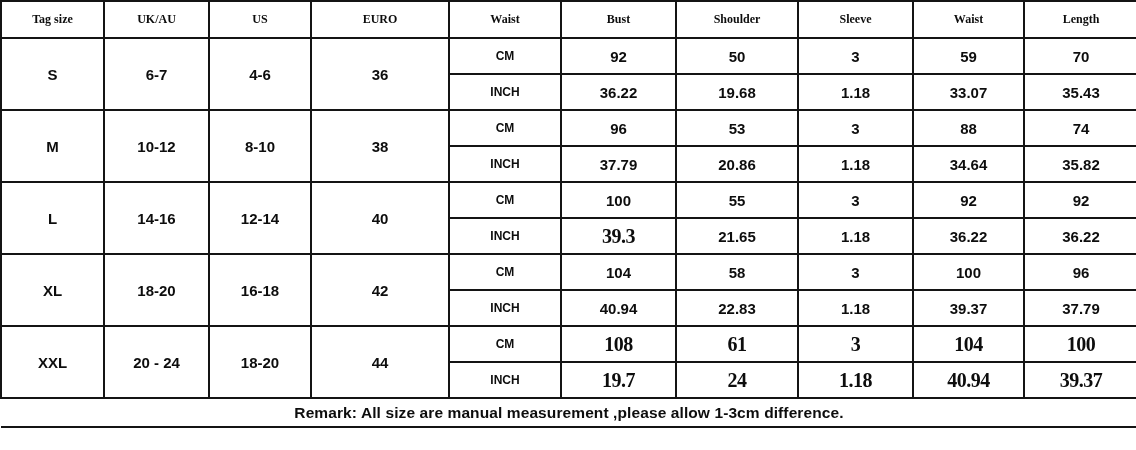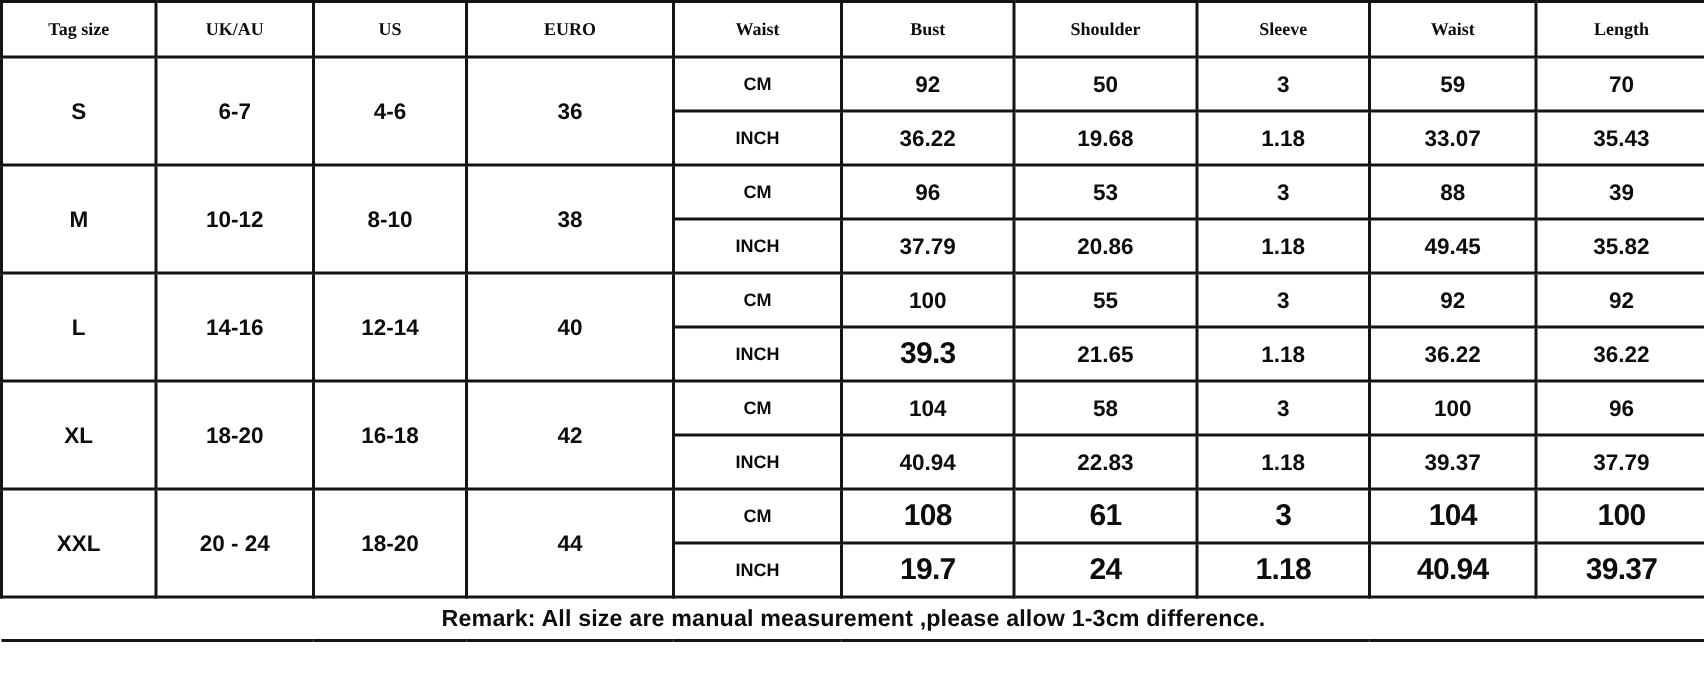--- a/index.html
+++ b/index.html
@@ -33,21 +33,21 @@
   thead tr { height: 37px; }
   thead th { font-size: 12px; font-family: Liberation Serif, serif; }
 
   tbody tr { height: 36px; }
   tbody td { font-size: 15px; }
   td.size-cell { font-size: 15px; }
   td.unit-cell { font-size: 12px; }
 
   
   td.alt {
-    font-family: Liberation Sans, sans-serif;
+    font-family: Liberation Serif, serif;
     font-size: 20px;
     letter-spacing: -0.5px;
   }
 
   tfoot tr { height: 29px; }
   td.remark-cell {
     border-left: none;
     border-right: none;
     font-size: 15.5px;
     letter-spacing: 0.1px;
@@ -107,28 +107,28 @@
       <tr>
         <td class="size-cell" rowspan="2">M</td>
         <td class="size-cell" rowspan="2">10-12</td>
         <td class="size-cell" rowspan="2">8-10</td>
         <td class="size-cell" rowspan="2">38</td>
         <td class="unit-cell">CM</td>
         <td>96</td>
         <td>53</td>
         <td>3</td>
         <td>88</td>
-        <td class="last-col">39</td>
+        <td class="last-col">74</td>
       </tr>
       <tr>
         <td class="unit-cell">INCH</td>
         <td>37.79</td>
         <td>20.86</td>
         <td>1.18</td>
-        <td>49.45</td>
+        <td>34.64</td>
         <td class="last-col">35.82</td>
       </tr>
       <tr>
         <td class="size-cell" rowspan="2">L</td>
         <td class="size-cell" rowspan="2">14-16</td>
         <td class="size-cell" rowspan="2">12-14</td>
         <td class="size-cell" rowspan="2">40</td>
         <td class="unit-cell">CM</td>
         <td>100</td>
         <td>55</td>

